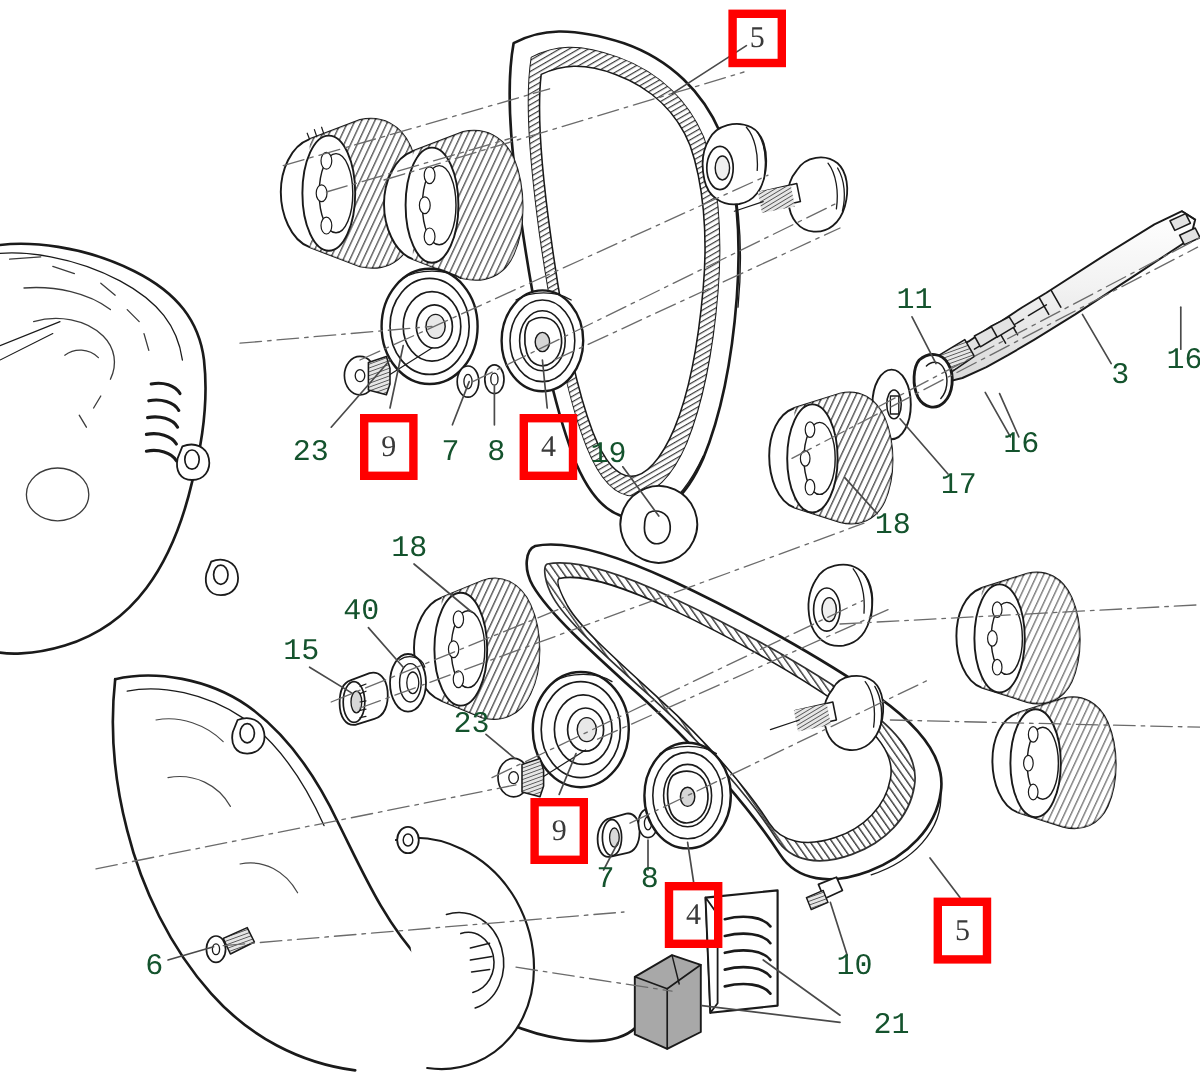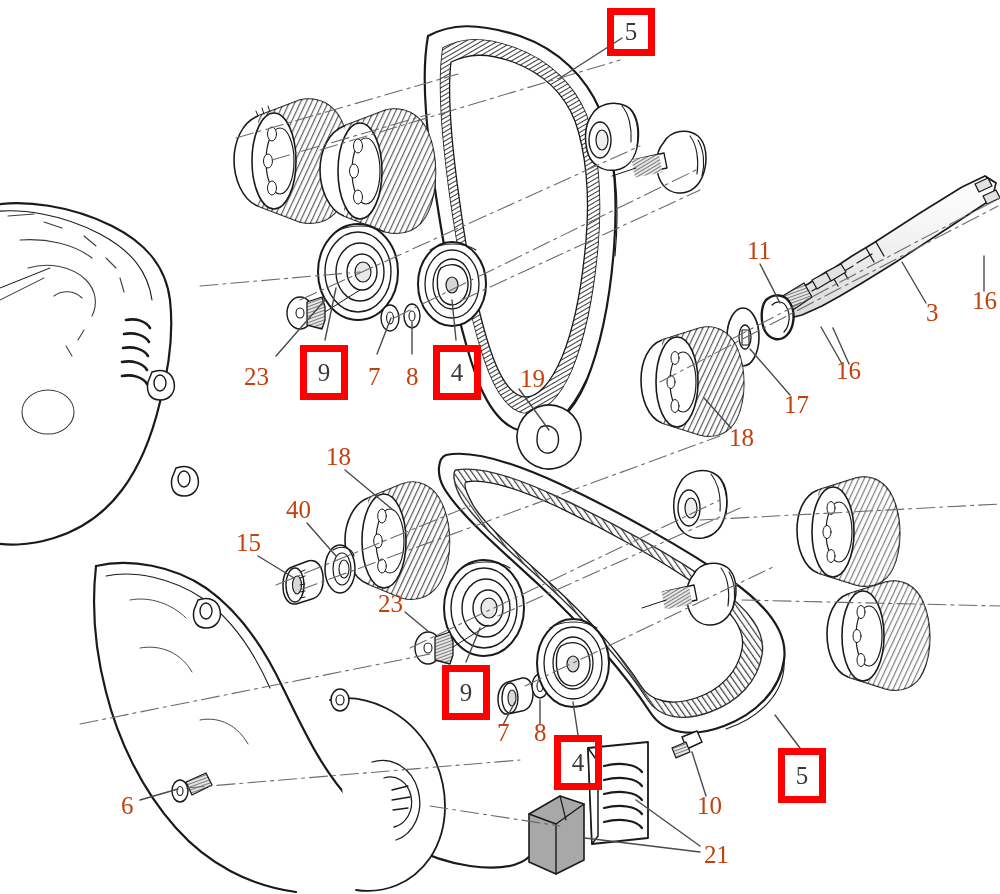--- a/index.html
+++ b/index.html
@@ -1,20 +1,20 @@
 <!DOCTYPE html>
 <html><head>
 <meta charset="utf-8">
 <title>Timing Belt Drive Exploded Parts Diagram</title>
 <style>
   html,body{margin:0;padding:0;background:#ffffff;}
   body{font-family:"Liberation Serif",serif;}
   #stage{position:relative;width:1000px;height:894px;background:#ffffff;overflow:hidden;}
   #art{position:absolute;left:0;top:0;width:1000px;height:894px;}
-  .callout{position:absolute;font-family:Liberation Serif, serif;font-size:25px;color:#c2410c;
+  .callout{position:absolute;font-family:Liberation Mono, monospace;font-size:25px;color:#14532d;
            line-height:1;white-space:nowrap;user-select:none;}
   .hl{position:absolute;border:7px solid #FF0000;background:transparent;box-sizing:border-box;}
   .hl > .hlnum{position:absolute;left:0;top:0;width:100%;height:100%;display:flex;
                align-items:center;justify-content:center;font-family:"Liberation Serif",serif;
                font-size:25px;color:#3a3a3a;}
 </style>
 </head>
 <body>
 
 <div id="stage">
@@ -476,36 +476,36 @@
         <path d="M700,852 L585,838"></path>
         <path d="M700,846 L636,800"></path>
         <path d="M800,748 L775,715"></path>
       </g>
     </g>
   </svg>
 
   <div class="callout" style="left:244px;top:364px;">23</div>
   <div class="callout" style="left:368px;top:364px;">7</div>
   <div class="callout" style="left:406px;top:364px;">8</div>
-  <div class="callout" style="left:520px;top:366px;">19</div>
+  <div class="callout" style="left:492px;top:366px;">19</div>
   <div class="callout" style="left:747px;top:238px;">11</div>
   <div class="callout" style="left:926px;top:300px;">3</div>
   <div class="callout" style="left:972px;top:288px;">16</div>
   <div class="callout" style="left:836px;top:358px;">16</div>
   <div class="callout" style="left:784px;top:392px;">17</div>
   <div class="callout" style="left:729px;top:425px;">18</div>
   <div class="callout" style="left:326px;top:444px;">18</div>
   <div class="callout" style="left:286px;top:497px;">40</div>
   <div class="callout" style="left:236px;top:530px;">15</div>
   <div class="callout" style="left:378px;top:591px;">23</div>
   <div class="callout" style="left:121px;top:793px;">6</div>
   <div class="callout" style="left:497px;top:720px;">7</div>
   <div class="callout" style="left:534px;top:720px;">8</div>
   <div class="callout" style="left:697px;top:793px;">10</div>
-  <div class="callout" style="left:704px;top:842px;">21</div>
+  <div class="callout" style="left:728px;top:842px;">21</div>
 
   <div class="hl" style="left:607px;top:8px;width:48px;height:48px;">
     <span class="hlnum">5</span>
   </div>
   <div class="hl" style="left:300px;top:345px;width:48px;height:55px;">
     <span class="hlnum">9</span>
   </div>
   <div class="hl" style="left:433px;top:345px;width:48px;height:55px;">
     <span class="hlnum">4</span>
   </div>

